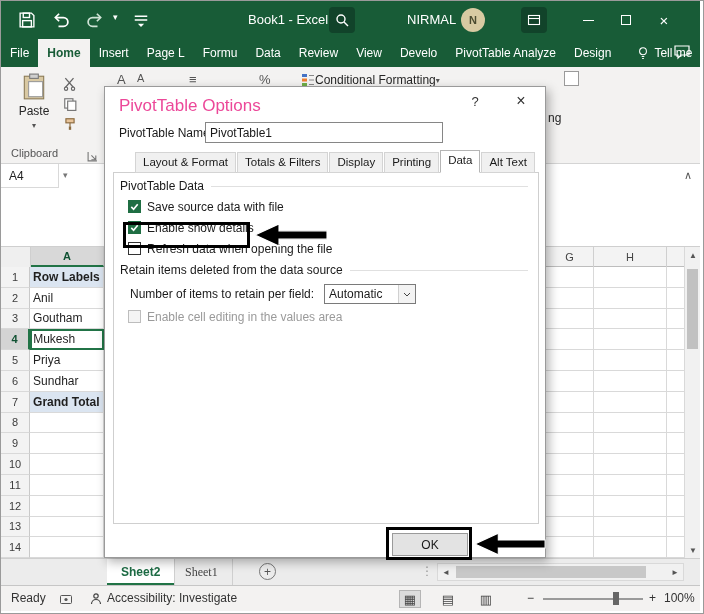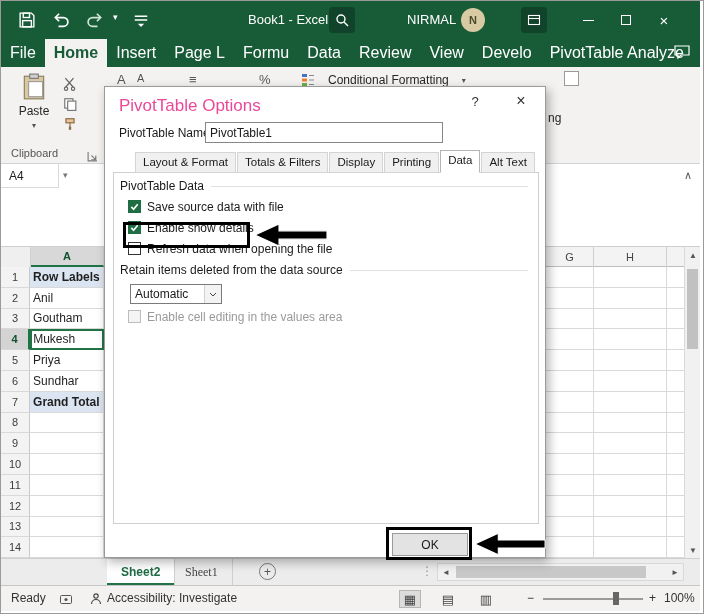--- a/index.html
+++ b/index.html
@@ -11,33 +11,33 @@
   .qat-icon { position:absolute; top:9px; width:20px; height:20px; }
   .tb-text { position:absolute; top:11px; font-size:13px; color:#fff; white-space:nowrap; }
   .dark-chip { position:absolute; top:6px; width:26px; height:26px; background:#11432a; border-radius:4px; display:flex; align-items:center; justify-content:center; }
   .avatar { position:absolute; top:7px; width:24px; height:24px; border-radius:50%; background:#d8caa2; color:#4a4a2f; font-size:11px; font-weight:bold; display:flex; align-items:center; justify-content:center; }
   .win-btn { position:absolute; top:0; width:36px; height:38px; display:flex; align-items:center; justify-content:center; color:#fff; font-size:15px; }
   .max-glyph { width:10px; height:10px; border:1.4px solid #fff; display:block; }
   .min-glyph { width:11px; height:0; border-top:1.6px solid #fff; display:block; }
 
   
   .tabrow { position:absolute; left:0; top:38px; width:699px; height:28px; background:#185c37; display:flex; align-items:stretch; color:#fff; }
-  .rtab { padding:0 9px; display:flex; align-items:center; gap:5px; font-size:16px; white-space:nowrap; }
+  .rtab { padding:0 9px; display:flex; align-items:center; gap:5px; font-size:12px; white-space:nowrap; }
   .rtab.active { background:#f3f2f1; color:#185c37; font-weight:bold; }
   .tabrow-sep { width:1px; height:16px; background:rgba(255,255,255,.45); align-self:center; margin:0 4px; }
   .comment-chip { position:absolute; right:10px; top:43px; }
 
   
   .ribbon { position:absolute; left:0; top:66px; width:699px; height:97px; background:#f3f2f1; border-bottom:1px solid #d4d4d4; color:#3b3b3b; }
   .paste-btn { position:absolute; left:12px; top:6px; width:42px; height:76px; display:flex; flex-direction:column; align-items:center; justify-content:flex-start; gap:3px; font-size:12px; color:#262626; }
   .mini-icon { position:absolute; left:62px; width:14px; height:14px; }
   .grp-label { position:absolute; left:10px; top:80px; font-size:11px; color:#555; }
   .launcher { position:absolute; left:86px; top:81px; width:11px; height:11px; }
   .rib-glyph { position:absolute; top:5px; font-size:13px; color:#555; }
-  .cf-group { position:absolute; left:300px; top:6px; display:flex; align-items:center; gap:13px; font-size:12px; color:#262626; }
+  .cf-group { position:absolute; left:300px; top:6px; display:flex; align-items:center; gap:0; font-size:12px; color:#262626; }
   .frag { position:absolute; left:547px; top:44px; font-size:12px; color:#262626; }
   .small-chip { position:absolute; left:563px; top:4px; width:15px; height:15px; border:1px solid #9a9a9a; background:#fff; }
 
   
   .fbar { position:absolute; left:0; top:163px; width:699px; height:83px; background:#fff; border-bottom:1px solid #cfcfcf; }
   .namebox { position:absolute; left:0; top:0; width:58px; height:24px; border-right:1px solid #d9d9d9; border-bottom:1px solid #d9d9d9; font-size:12px; color:#222; display:flex; align-items:center; padding-left:8px; }
   .nb-caret { position:absolute; left:62px; top:6px; font-size:9px; color:#777; }
   .fx-expand { position:absolute; right:8px; top:5px; font-size:11px; color:#555; }
 
   
@@ -414,20 +414,21 @@
       <label class="chk">
         <span class="cb"></span>
         <span>Refresh data when opening the file</span>
       </label>
 
       <div class="grp">
         <span>Retain items deleted from the data source</span>
           <span class="grpline"></span>
       </div>
       <div class="fieldrow">
+        <span>Number of items to retain per field:</span>
         <span class="combo">
           <span class="combo-text">Automatic</span>
           <span class="combo-btn">
               <svg viewBox="0 0 8 5" width="8" height="5">
                 <path d="M1 1l3 3 3-3" stroke="#444" fill="none"></path>
               </svg>
             </span>
         </span>
       </div>
 

